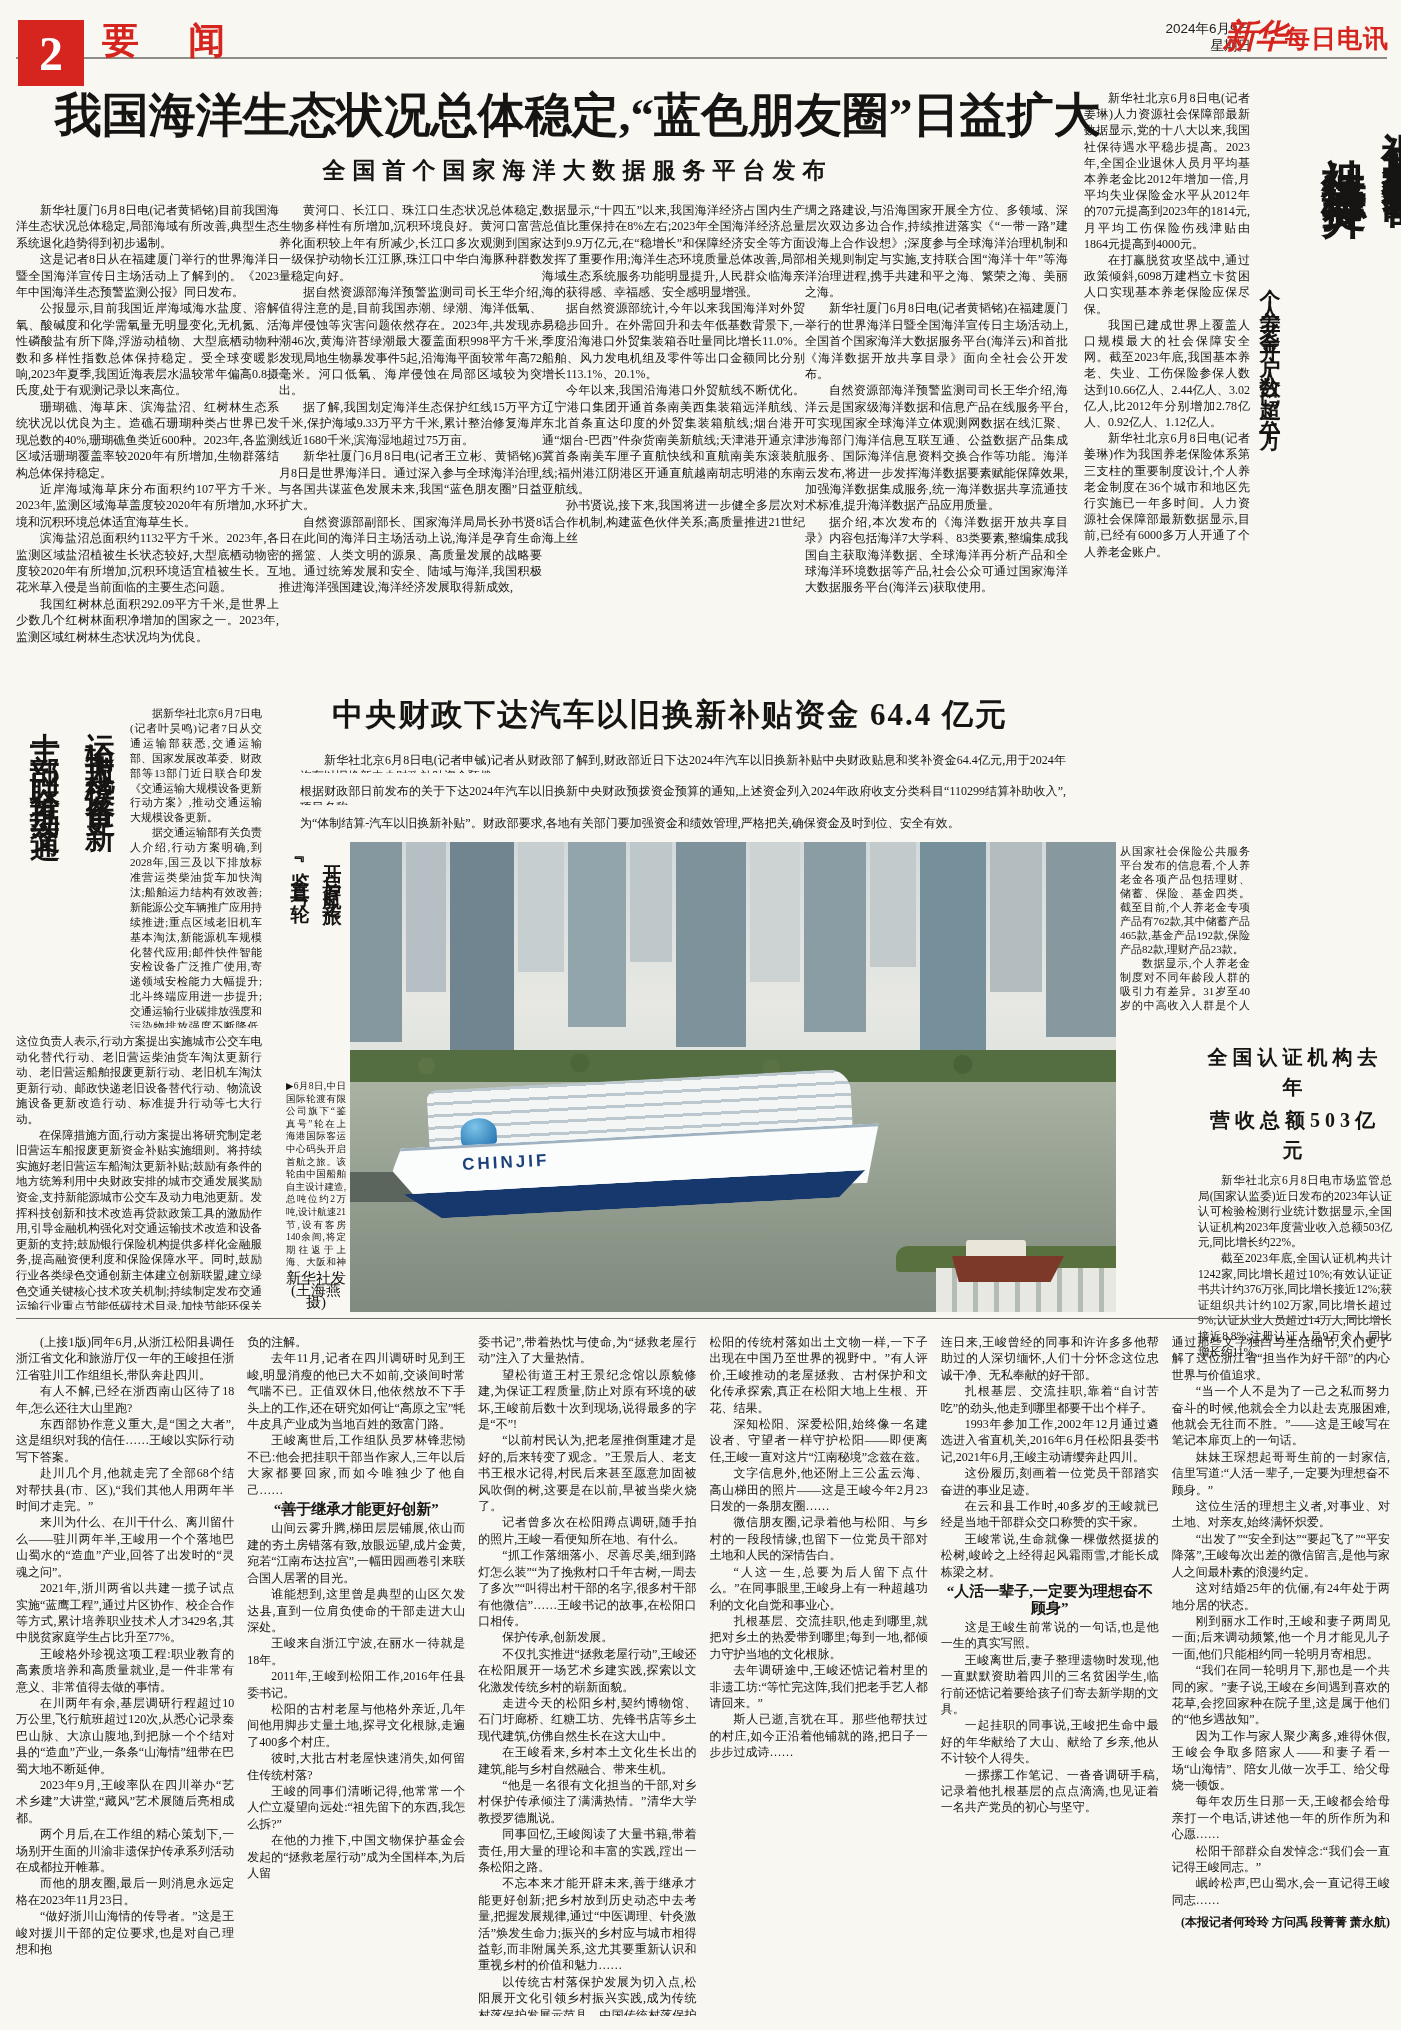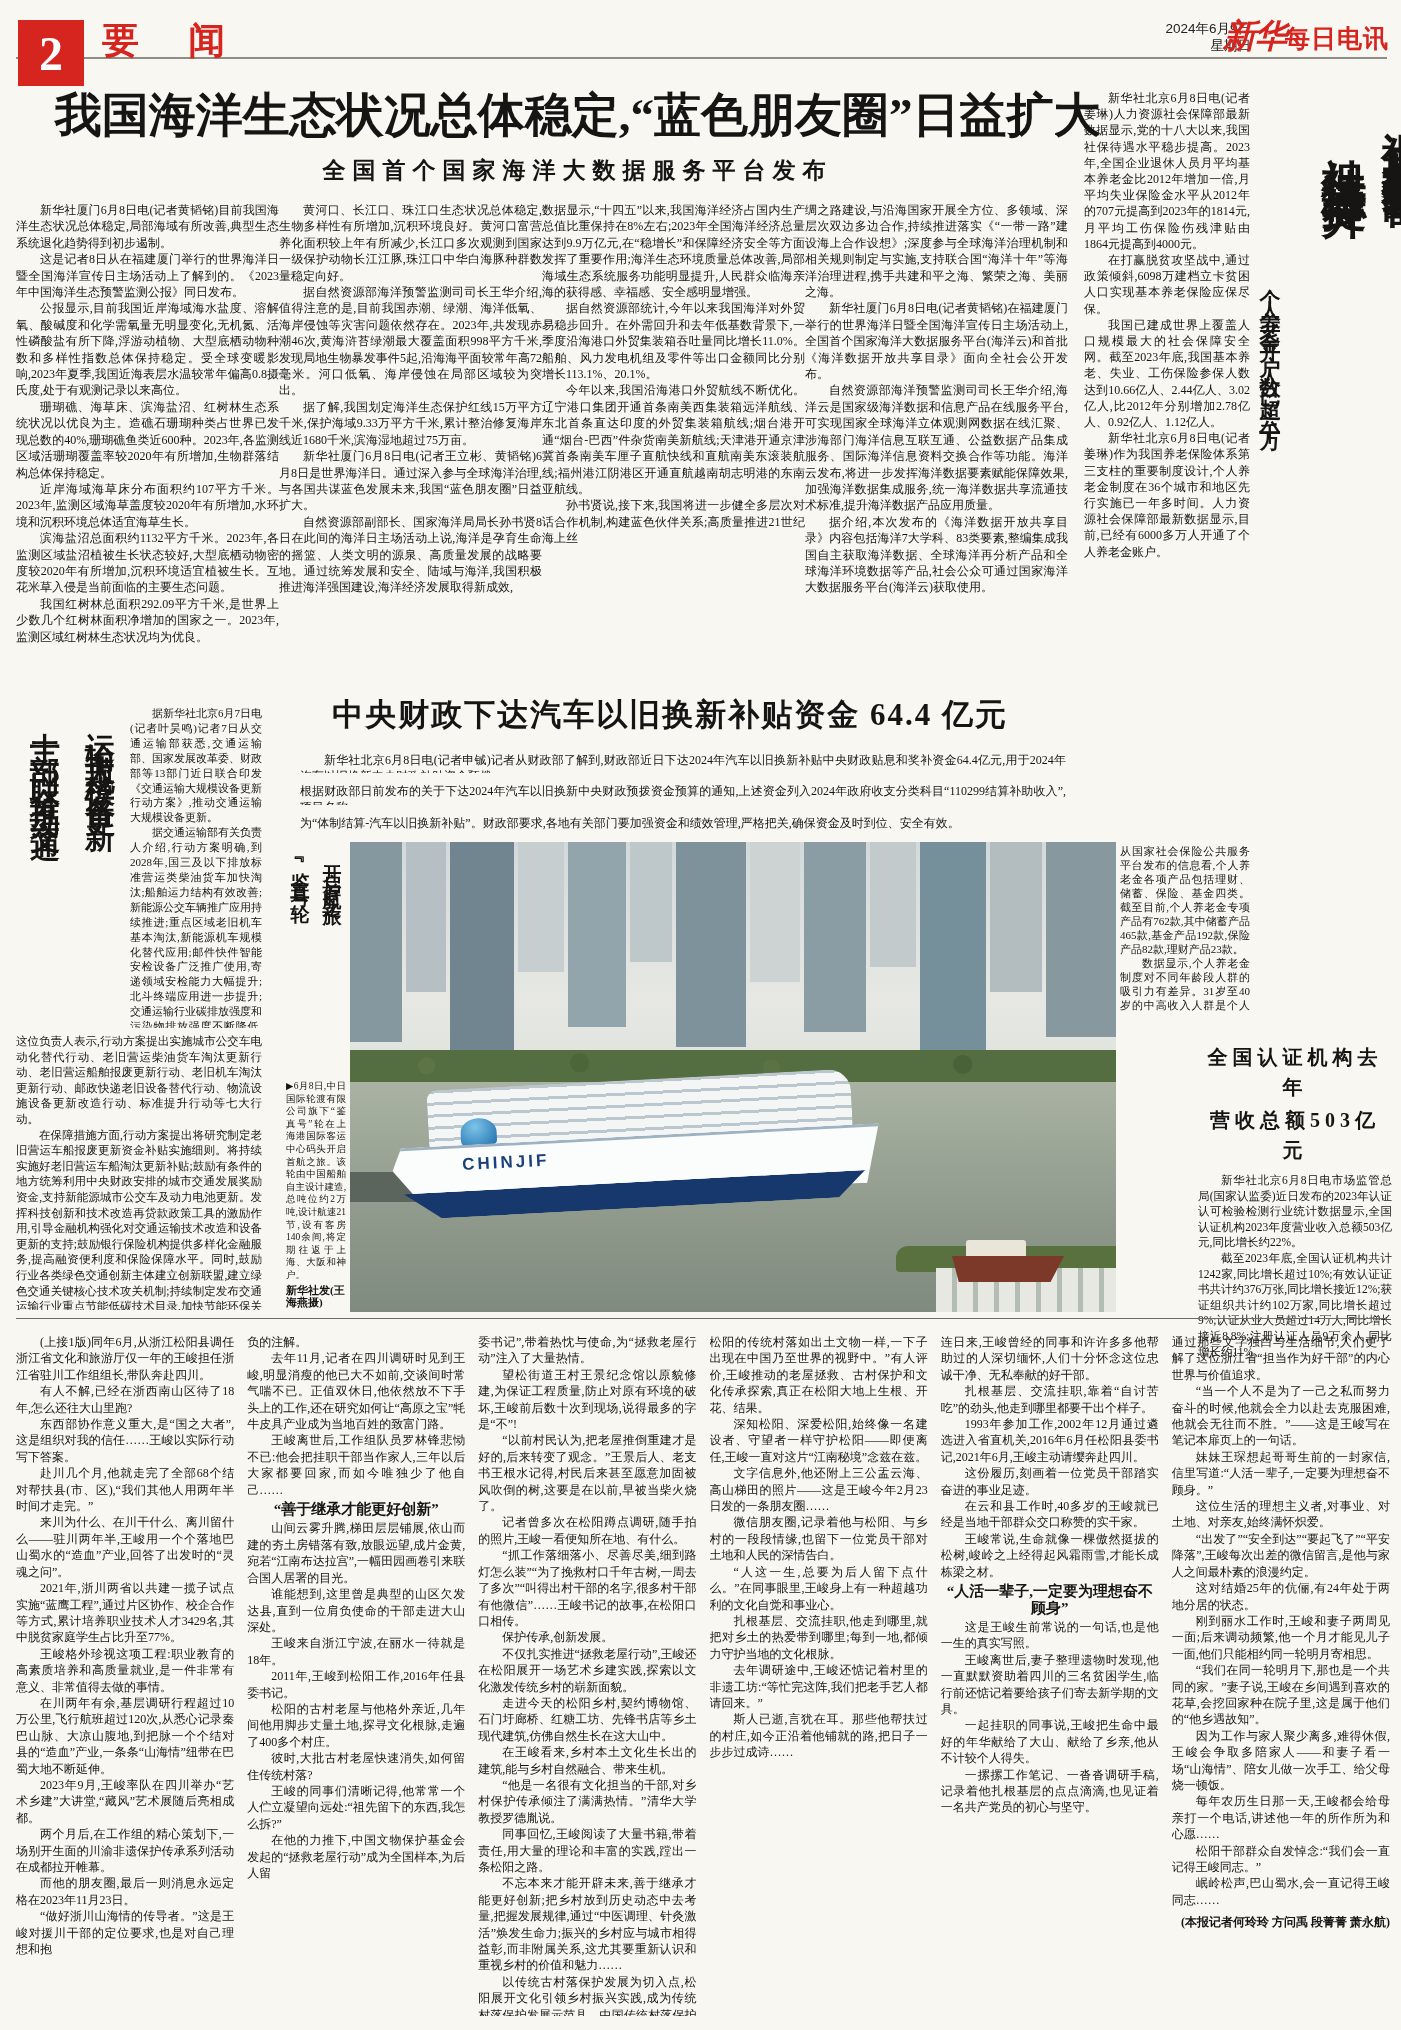--- a/index.html
+++ b/index.html
@@ -82,21 +82,21 @@
                clip-path:polygon(0 0,100% 0,88% 100%,6% 100%);}
   .barge{position:absolute;left:0;top:330px;width:74px;height:30px;background:#5c645e;}
   .marina{position:absolute;right:0;bottom:0;width:180px;height:44px;
           background:repeating-linear-gradient(90deg,#e8e8e2 0 16px,#b4bcb6 16px 21px);}
   .bank{position:absolute;right:0;bottom:40px;width:220px;height:26px;background:#58713f;border-radius:12px 0 0 4px;}
   
   .capstrip{position:absolute;left:286px;top:850px;width:60px;height:460px;display:flex;flex-direction:column;}
   .cap-title{display:flex;gap:6px;justify-content:center;height:216px;}
   .cap-title div{font-size:19px;font-weight:900;letter-spacing:8px;}
   .cap-text{font-size:9.5px;line-height:12.6px;text-align:justify;margin-top:14px;flex:1;overflow:hidden;}
-  .cap-credit{font-size:11px;font-weight:bold;text-align:left;line-height:12px;padding-bottom:2px;}
+  .cap-credit{font-size:15px;font-weight:normal;text-align:center;line-height:12px;padding-bottom:2px;}
   
   .mid-rule{position:absolute;left:16px;right:14px;top:1318px;border-top:1.5px solid #6d6b66;}
   
   .feature{position:absolute;left:16px;top:1334px;width:1374px;height:682px;display:flex;gap:13px;
            font-size:12px;line-height:16.4px;}
   .feature > div{flex:1;overflow:hidden;}
   .feature h3{margin:3px 0;text-align:center;font-size:15px;font-weight:900;}
   .feature h3:empty{display:none;}
   .credit{text-align:right;font-weight:bold;margin-top:6px;}
 </style>

